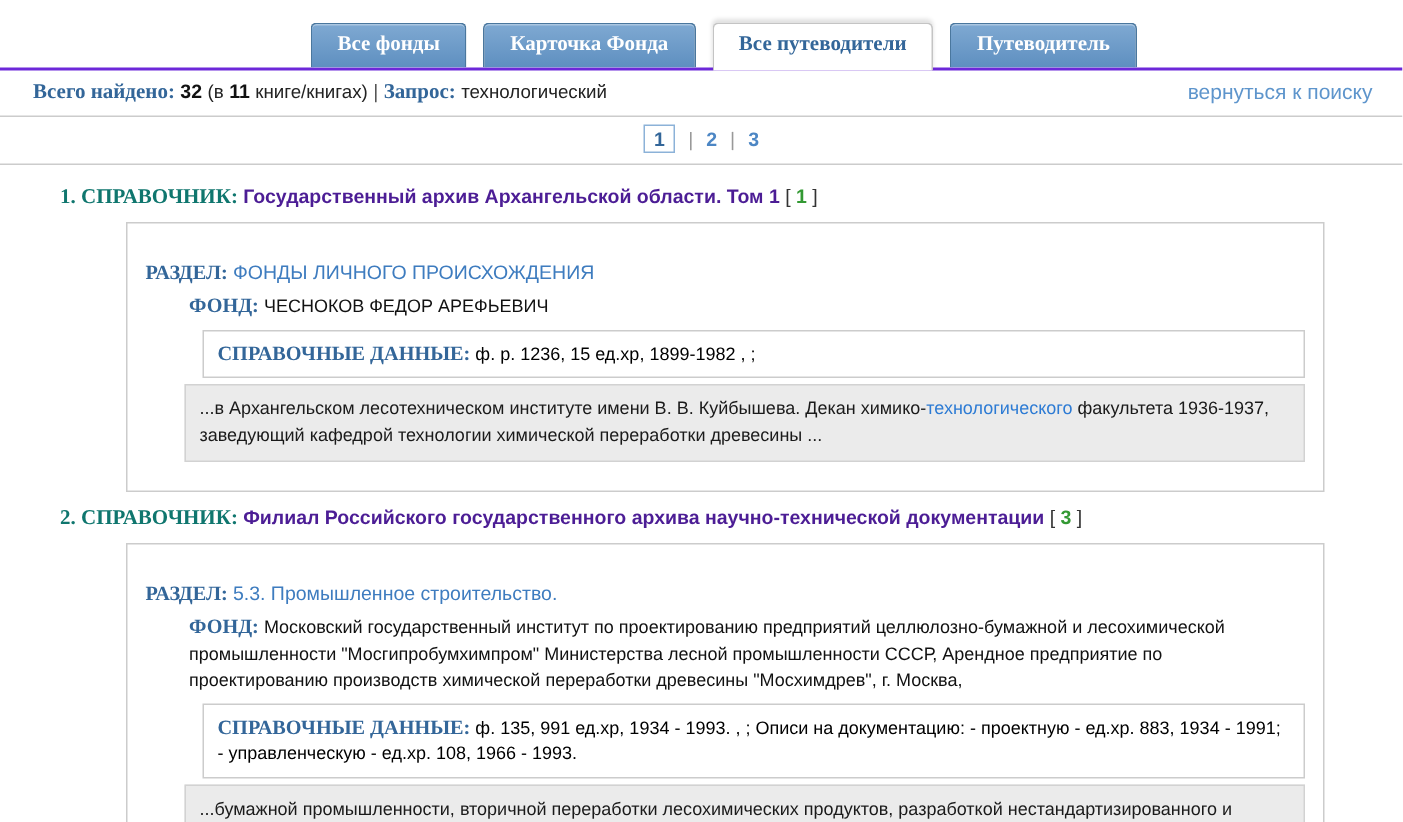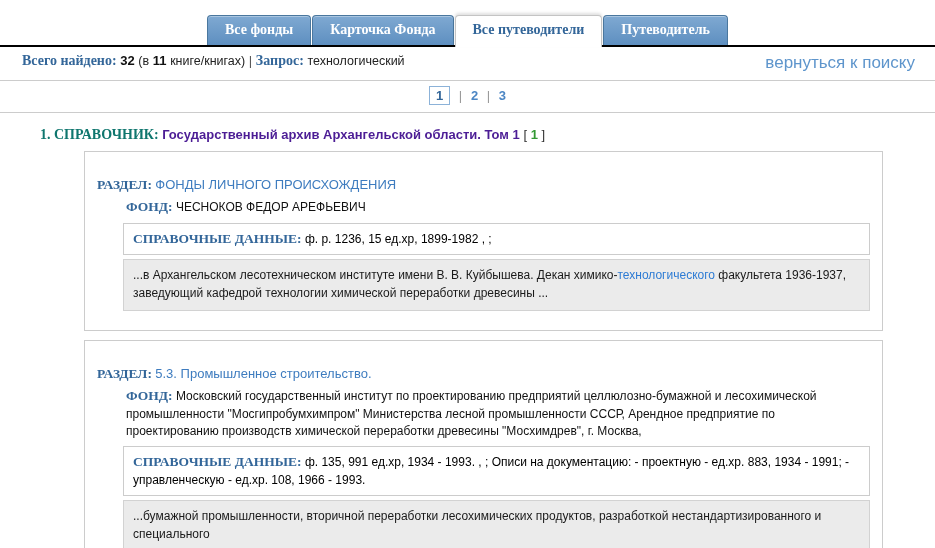--- a/index.html
+++ b/index.html
@@ -3,23 +3,23 @@
 <meta charset="utf-8">
 <style>
   * { box-sizing: border-box; }
   html,body { margin:0; padding:0; }
   body {
     width:935px; height:548px; overflow:hidden; background:#fff;
     font-family:"Liberation Sans","DejaVu Sans",sans-serif; color:#000;
   }
   
   .tabbar {
-    display:flex; align-items:flex-end; gap:1px;
+    display:flex; align-items:flex-end; gap:11px;
     padding:15px 0 0 207px;
-    border-bottom:2px solid #000000;
+    border-bottom:2px solid #6d28d9;
   }
   .tab {
     background:linear-gradient(#7FA9D2,#5E8FC0);
     border:1px solid #4A779E; border-bottom:none;
     border-radius:4px 4px 0 0;
     color:#fff; font-family:"Liberation Serif","DejaVu Serif",serif;
     font-weight:bold; font-size:14px;
     padding:6px 17px 7px; cursor:pointer; white-space:nowrap;
     box-shadow:inset 0 1px 0 rgba(255,255,255,.35);
   }
@@ -32,21 +32,21 @@
   
   .meta-row {
     display:flex; justify-content:space-between; align-items:flex-start;
     padding:6px 20px 7px 22px; border-bottom:1px solid #ccc;
   }
   .meta-left { font-size:13px; }
   .m-lbl { font-family:"Liberation Serif","DejaVu Serif",serif; font-weight:bold; color:#336699; font-size:14px; }
   .m-num { font-weight:bold; color:#111; }
   .m-txt { color:#222; font-size:12.5px; }
   .m-sep { color:#555; }
-  .back-link { color:#5E95CC; font-size:17px; cursor:pointer; text-decoration:none; }
+  .back-link { color:#5E95CC; font-size:14px; cursor:pointer; text-decoration:none; }
   
   .pagination {
     text-align:center; padding:7px 0 9px; border-bottom:1px solid #ccc;
     font-size:13px;
   }
   .page { color:#4C86C4; font-weight:bold; cursor:pointer; margin:0 3px; text-decoration:none; }
   .page.current {
     color:#336699; border:1px solid #8CB2D8; padding:1px 6px; background:#fff;
   }
   .pg-sep { color:#999; margin:0 2px; }
@@ -62,21 +62,21 @@
     margin:0 52px 0 84px; border:1px solid #ccc; background:#fff;
     padding:7px 12px 10px;
   }
   .razdel-line { margin:18px 0 4px; font-size:13px; }
   .sec-lbl { font-family:"Liberation Serif","DejaVu Serif",serif; font-weight:bold; color:#336699; font-size:13.5px; }
   .razdel-link { color:#3E7CBF; cursor:pointer; }
   .fond-group { margin-left:26px; }
   .fond-line { margin:3px 0 6px 3px; font-size:12px; line-height:1.45; color:#111; }
   .sprav-box {
     border:1px solid #ccc; background:#fff;
-    padding:5px 9px 6px; font-size:12px; line-height:1.45; margin-bottom:4px;
+    padding:5px 9px 6px; font-size:12px; line-height:1.45; margin-bottom:4px;margin-left:12px;
   }
   .snippet-box {
     border:1px solid #d2d2d2; background:#EBEBEB;
     padding:6px 9px 7px; font-size:12px; line-height:1.45; margin-bottom:9px;
     color:#1a1a1a;
   }
   .snippet-line { margin:1px 0; }
   .hl { color:#2D7BD4; }
 </style>
 </head>
@@ -119,20 +119,21 @@
         <div class="fond-group">
           <div class="fond-line"><span class="sec-lbl">ФОНД: </span><span class="fond-value">ЧЕСНОКОВ ФЕДОР АРЕФЬЕВИЧ</span></div>
           <div class="sprav-box"><span class="sec-lbl">СПРАВОЧНЫЕ ДАННЫЕ: </span><span class="sprav-value">ф. р. 1236, 15 ед.хр, 1899-1982 , ;</span></div>
           <div class="snippet-box">
             <div class="snippet-line"><span>...в Архангельском лесотехническом институте имени В. В. Куйбышева. Декан химико-</span><span class="hl">технологического</span><span> факультета 1936-1937, заведующий кафедрой технологии химической переработки древесины ...</span></div>
           </div>
         </div>
       </div>
     </div>
     <div class="entry">
+      <div class="entry-title"><span class="entry-type-lbl">2. СПРАВОЧНИК: </span><span class="entry-title-text">Филиал Российского государственного архива научно-технической документации </span><span class="entry-brk">[ </span><span class="entry-cnt">3</span><span class="entry-brk"> ]</span></div>
       <div class="entry-box">
         <div class="razdel-line"><span class="sec-lbl">РАЗДЕЛ: </span><a class="razdel-link">5.3. Промышленное строительство.</a></div>
         <div class="fond-group">
           <div class="fond-line"><span class="sec-lbl">ФОНД: </span><span class="fond-value">Московский государственный институт по проектированию предприятий целлюлозно-бумажной и лесохимической промышленности "Мосгипробумхимпром" Министерства лесной промышленности СССР, Арендное предприятие по проектированию производств химической переработки древесины "Мосхимдрев", г. Москва,</span></div>
           <div class="sprav-box"><span class="sec-lbl">СПРАВОЧНЫЕ ДАННЫЕ: </span><span class="sprav-value">ф. 135, 991 ед.хр, 1934 - 1993. , ; Описи на документацию: - проектную - ед.хр. 883, 1934 - 1991; - управленческую - ед.хр. 108, 1966 - 1993.</span></div>
           <div class="snippet-box">
             <div class="snippet-line"><span>...бумажной промышленности, вторичной переработки лесохимических продуктов, разработкой нестандартизированного и специального </span></div>
           </div>
         </div>
       </div>

